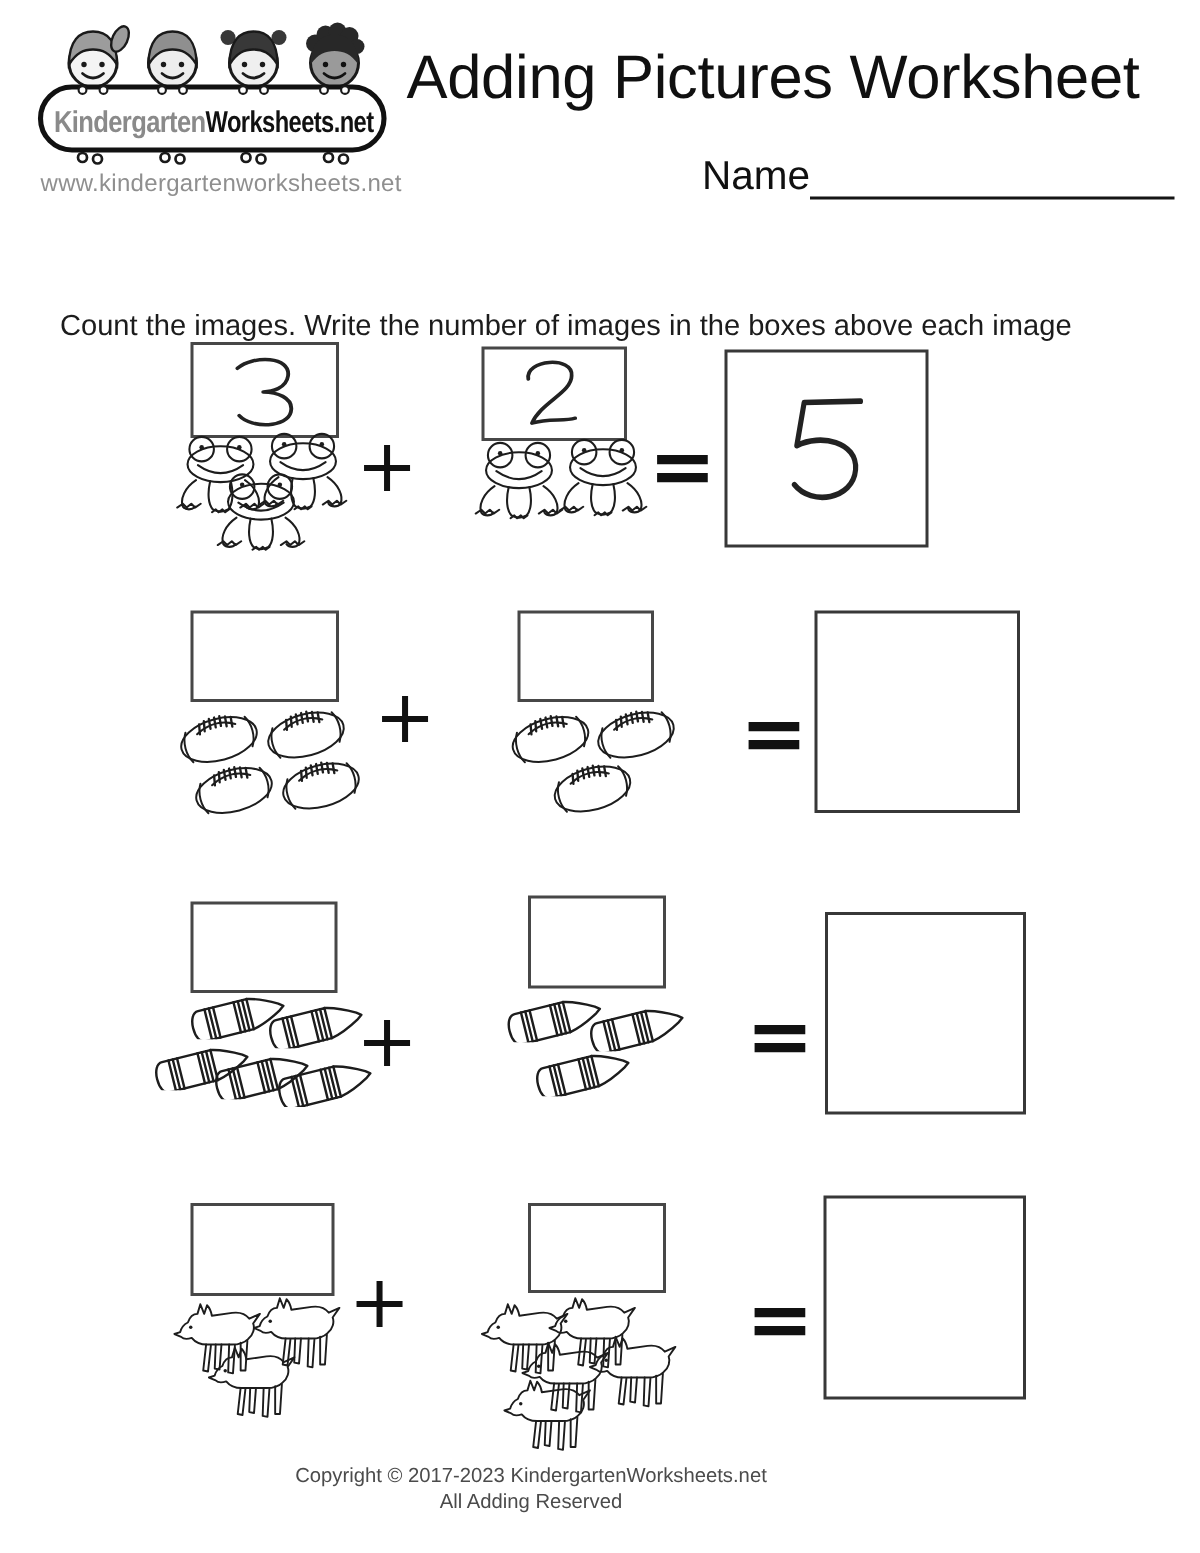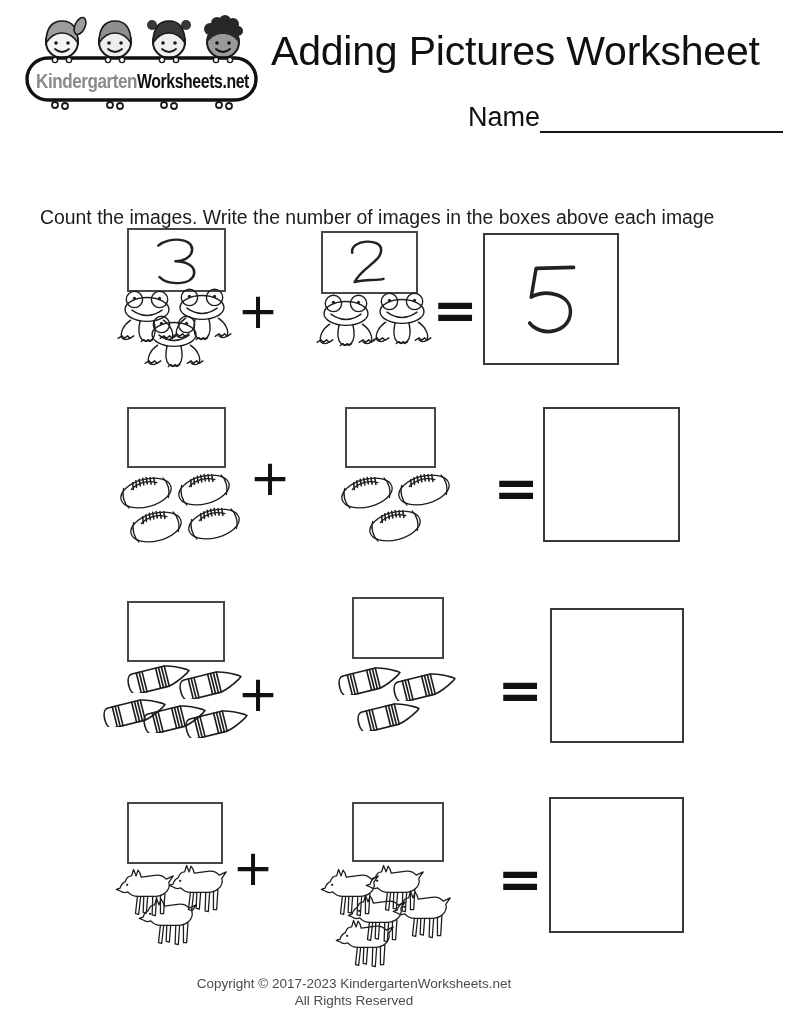--- a/index.html
+++ b/index.html
@@ -157,20 +157,21 @@
         <circle cx="41" cy="92" r="3"></circle>
       <circle cx="86" cy="91" r="3"></circle>
         <circle cx="96" cy="92" r="3"></circle>
       <circle cx="140" cy="91" r="3"></circle>
         <circle cx="150" cy="92" r="3"></circle>
       <circle cx="195" cy="91" r="3"></circle>
         <circle cx="205" cy="92" r="3"></circle>
     </g>
   </svg>
 
+  <div class="site-url">www.kindergartenworksheets.net</div>
 
   <div class="page-title">Adding Pictures Worksheet</div>
 
   <div class="name-row"><span>Name</span><span class="name-line"></span></div>
 
   <div class="instructions">
     <div>Count the images. Write the number of images in the boxes above each image</div>
   </div>
 
   <div class="problems" id="problems">
@@ -303,16 +304,16 @@
         <svg class="pic" style="left:15px;top:57px" width="64" height="55">
           <use href="#icon-goat"></use>
         </svg>
       </div>
       <span class="op eq" style="left: 520px; top: 880px;">=</span>
       <div class="ansbox sum" style="left: 549px; top: 797px; width: 135px; height: 136px;"></div>
     </div>
 
   <div class="footer">
     <div>Copyright © 2017-2023 KindergartenWorksheets.net</div>
-    <div>All Rights Reserved</div>
+    <div>All Adding Reserved</div>
   </div>
 
 </div>
 
 </body></html>

